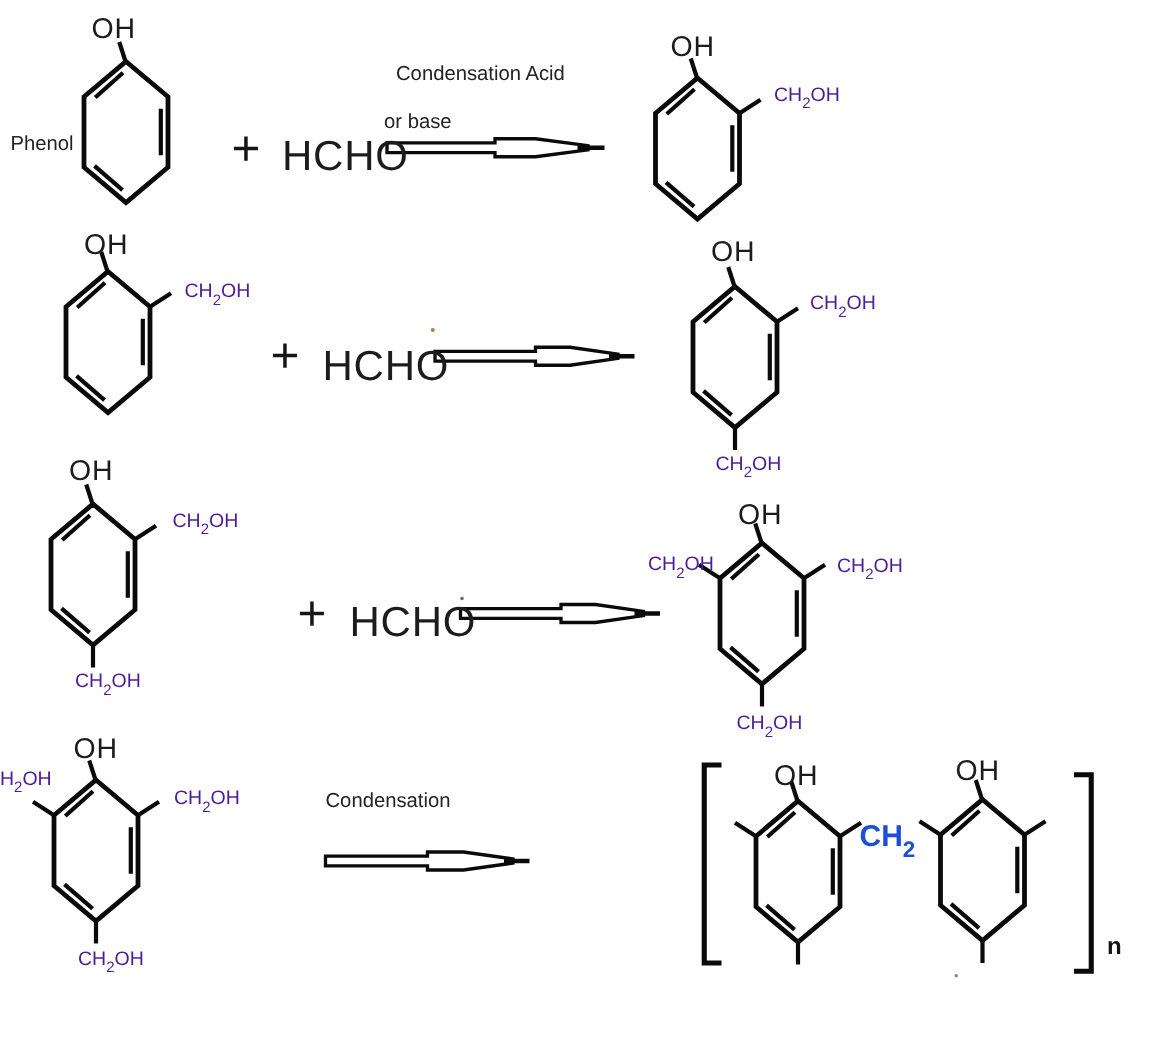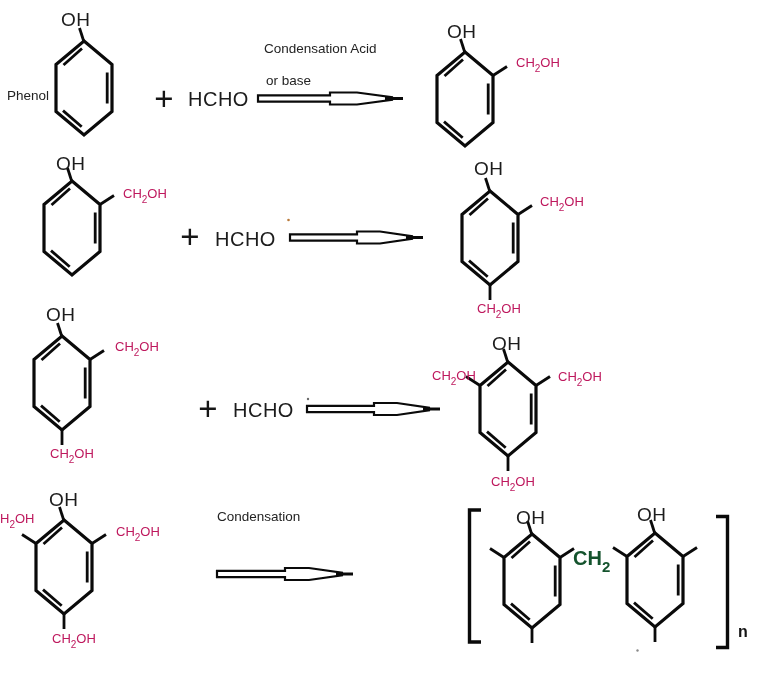--- a/index.html
+++ b/index.html
@@ -4,25 +4,25 @@
 <style>
   html,body{margin:0;padding:0;background:#ffffff;}
   .canvas{
     position:relative;width:768px;height:691px;background:#ffffff;overflow:hidden;
     font-family:"Liberation Sans",sans-serif;color:#232323;
   }
   .lines{position:absolute;left:0;top:0;z-index:0;}
   .t{position:absolute;white-space:nowrap;line-height:1.15;z-index:1;}
   .small{font-size:13.5px;}
   .oh{font-size:19px;letter-spacing:.5px;color:#1c1c1c;}
-  .hcho{font-size:20px;letter-spacing:.5px;color:#1c1c1c;}
+  .hcho{font-size:28px;letter-spacing:.5px;color:#1c1c1c;}
   .plus{font-size:33px;line-height:1;width:28px;text-align:center;color:#161616;}
-  .f{font-size:13px;color:#be185d;}
+  .f{font-size:13px;color:#4c1d95;}
   .f sub{font-size:10px;line-height:1;position:relative;top:1px;}
-  .bridge{font-size:20px;font-weight:bold;color:#14532d;}
+  .bridge{font-size:20px;font-weight:bold;color:#1d4ed8;}
   .bridge sub{font-size:15px;line-height:1;position:relative;top:2px;}
   .nrep{font-size:16px;font-weight:bold;color:#141414;}
 </style>
 </head>
 <body>
 
 <div class="canvas">
 
   <svg class="lines" width="768" height="691" viewBox="0 0 768 691">
     <defs>
@@ -124,21 +124,21 @@
     <circle cx="288.5" cy="220" r="1.3" fill="#b97a3a"></circle>
     <circle cx="308" cy="399" r="1.2" fill="#6b6b6b"></circle>
     <circle cx="637.5" cy="650.5" r="1.2" fill="#8a8a8a"></circle>
   </svg>
 
   <span class="t small" style="left:7px;top:88px">Phenol</span>
   <span class="t oh" style="left:61px;top:9px">OH</span>
   <span class="t plus" style="left:150px;top:82px">+</span>
   <span class="t hcho" style="left:188px;top:88px">HCHO</span>
   <span class="t small" style="left:264px;top:41px">Condensation Acid</span>
-  <span class="t small" style="left:266px;top:73px">or base</span>
+  <span class="t small" style="left:256px;top:73px">or base</span>
   <span class="t oh" style="left:447px;top:21px">OH</span>
   <span class="t f" style="left:516px;top:56px"><span>CH</span><sub>2</sub><span>OH</span></span>
 
   <span class="t oh" style="left:56px;top:153px">OH</span>
   <span class="t f" style="left:123px;top:187px"><span>CH</span><sub>2</sub><span>OH</span></span>
   <span class="t plus" style="left:176px;top:220px">+</span>
   <span class="t hcho" style="left:215px;top:228px">HCHO</span>
   <span class="t oh" style="left:474px;top:158px">OH</span>
   <span class="t f" style="left:540px;top:195px"><span>CH</span><sub>2</sub><span>OH</span></span>
   <span class="t f" style="left:477px;top:302px"><span>CH</span><sub>2</sub><span>OH</span></span>
@@ -150,20 +150,20 @@
   <span class="t hcho" style="left:233px;top:399px">HCHO</span>
   <span class="t oh" style="left:492px;top:333px">OH</span>
   <span class="t f" style="left:432px;top:369px"><span>CH</span><sub>2</sub><span>OH</span></span>
   <span class="t f" style="left:558px;top:370px"><span>CH</span><sub>2</sub><span>OH</span></span>
   <span class="t f" style="left:491px;top:475px"><span>CH</span><sub>2</sub><span>OH</span></span>
 
   <span class="t oh" style="left:49px;top:489px">OH</span>
   <span class="t f" style="left:0px;top:512px"><span>H</span><sub>2</sub><span>OH</span></span>
   <span class="t f" style="left:116px;top:525px"><span>CH</span><sub>2</sub><span>OH</span></span>
   <span class="t f" style="left:52px;top:632px"><span>CH</span><sub>2</sub><span>OH</span></span>
-  <span class="t small" style="left:217px;top:509px">Condensation</span>
+  <span class="t small" style="left:217px;top:526px">Condensation</span>
 
   <span class="t oh" style="left:516px;top:507px">OH</span>
   <span class="t bridge" style="left:573px;top:547px"><span>CH</span><sub>2</sub></span>
   <span class="t oh" style="left:637px;top:504px">OH</span>
   <span class="t nrep" style="left:738px;top:623px">n</span>
 
 </div>
 
 </body></html>

